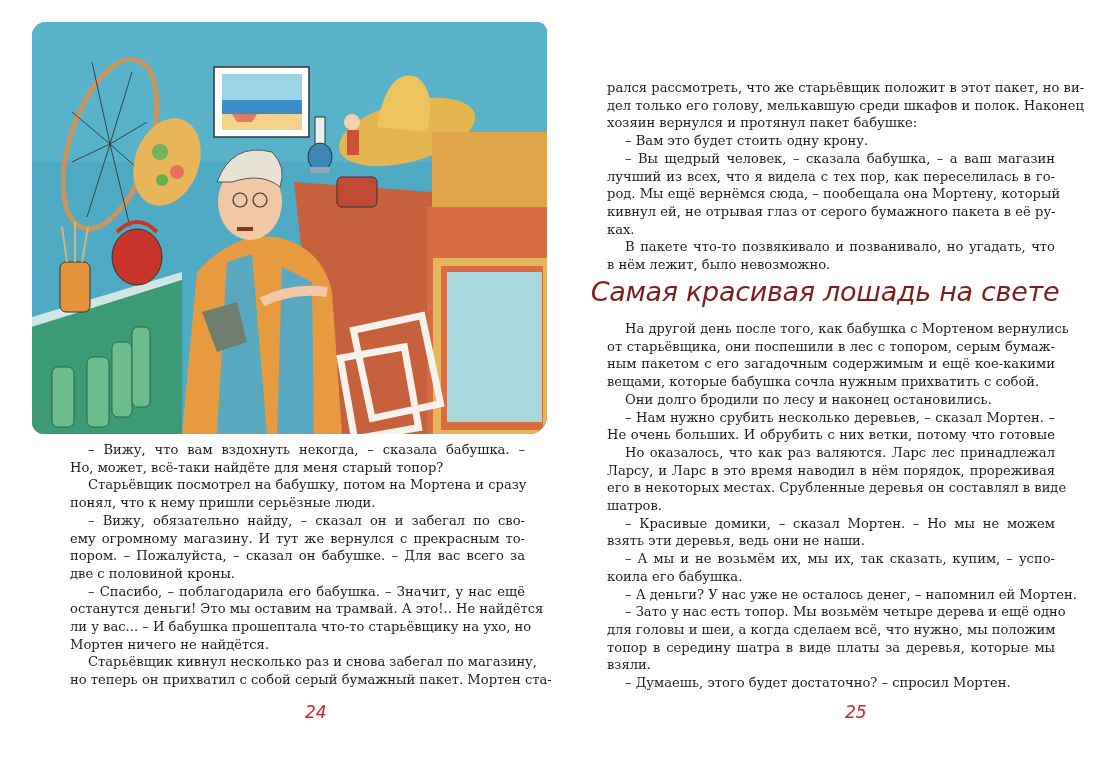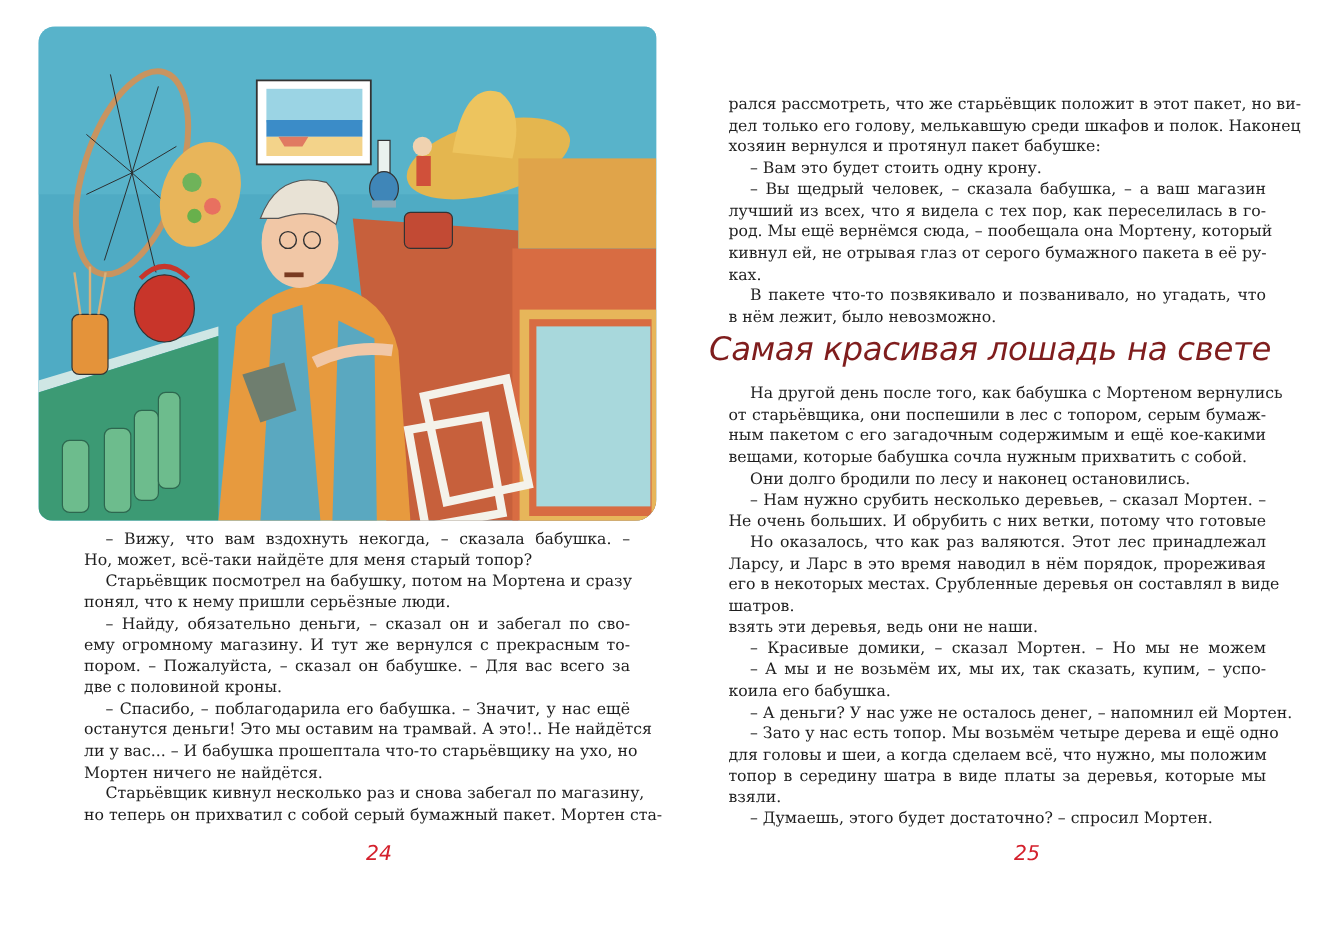--- a/index.html
+++ b/index.html
@@ -159,21 +159,21 @@
     <div class="text-block text-left">
       <p class="para">
         <span class="line">– Вижу, что вам вздохнуть некогда, – сказала бабушка. –</span>
         <span class="line last" style="text-indent:0">Но, может, всё-таки найдёте для меня старый топор?</span>
       </p>
       <p class="para">
         <span class="line">Старьёвщик посмотрел на бабушку, потом на Мортена и сразу</span>
         <span class="line last" style="text-indent:0">понял, что к нему пришли серьёзные люди.</span>
       </p>
       <p class="para">
-        <span class="line">– Найду, обязательно деньги, – сказал он и забегал по сво-</span>
+        <span class="line">– Вижу, обязательно найду, – сказал он и забегал по сво-</span>
         <span class="line" style="text-indent:0">ему огромному магазину. И тут же вернулся с прекрасным то-</span>
         <span class="line" style="text-indent:0">пором. – Пожалуйста, – сказал он бабушке. – Для вас всего за</span>
         <span class="line last" style="text-indent:0">две с половиной кроны.</span>
       </p>
       <p class="para">
         <span class="line">– Спасибо, – поблагодарила его бабушка. – Значит, у нас ещё</span>
         <span class="line" style="text-indent:0">останутся деньги! Это мы оставим на трамвай. А это!.. Не найдётся</span>
         <span class="line" style="text-indent:0">ли у вас... – И бабушка прошептала что-то старьёвщику на ухо, но</span>
         <span class="line last" style="text-indent:0">Мортен ничего не найдётся.</span>
       </p>
@@ -219,28 +219,28 @@
         <span class="line last" style="text-indent:0">вещами, которые бабушка сочла нужным прихватить с собой.</span>
       </p>
       <p class="para">
         <span class="line last">Они долго бродили по лесу и наконец остановились.</span>
       </p>
       <p class="para">
         <span class="line">– Нам нужно срубить несколько деревьев, – сказал Мортен. –</span>
         <span class="line" style="text-indent:0">Не очень больших. И обрубить с них ветки, потому что готовые</span>
       </p>
       <p class="para">
-        <span class="line">Но оказалось, что как раз валяются. Этот лес принадлежал</span>
+        <span class="line">Но оказалось, что как раз валяются. Ларс лес принадлежал</span>
         <span class="line" style="text-indent:0">Ларсу, и Ларс в это время наводил в нём порядок, прореживая</span>
         <span class="line" style="text-indent:0">его в некоторых местах. Срубленные деревья он составлял в виде</span>
         <span class="line last" style="text-indent:0">шатров.</span>
       </p>
       <p class="para">
+        <span class="line">– Красивые домики, – сказал Мортен. – Но мы не можем</span>
         <span class="line last" style="text-indent:0">взять эти деревья, ведь они не наши.</span>
-        <span class="line">– Красивые домики, – сказал Мортен. – Но мы не можем</span>
       </p>
       <p class="para">
         <span class="line">– А мы и не возьмём их, мы их, так сказать, купим, – успо-</span>
         <span class="line last" style="text-indent:0">коила его бабушка.</span>
       </p>
       <p class="para">
         <span class="line">– А деньги? У нас уже не осталось денег, – напомнил ей Мортен.</span>
       </p>
       <p class="para">
         <span class="line">– Зато у нас есть топор. Мы возьмём четыре дерева и ещё одно</span>

